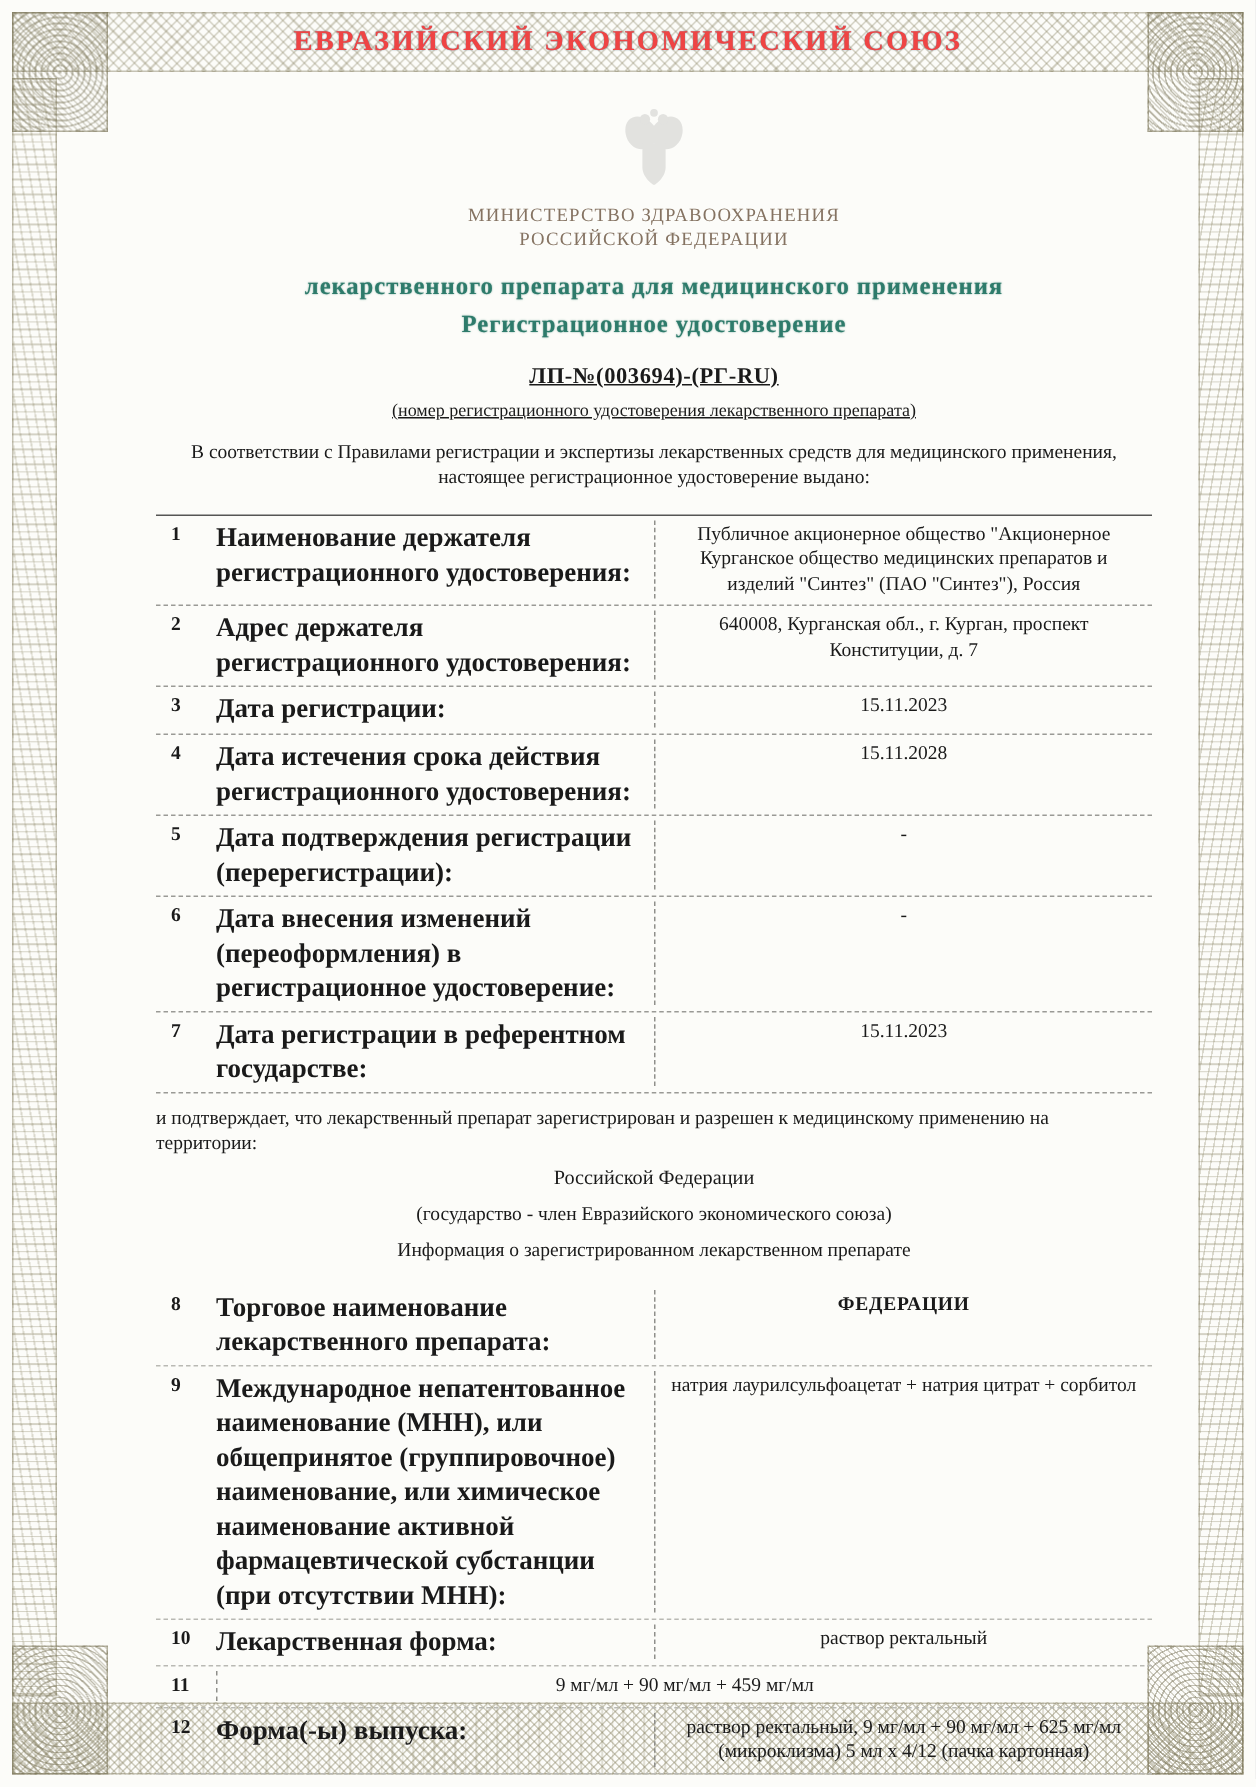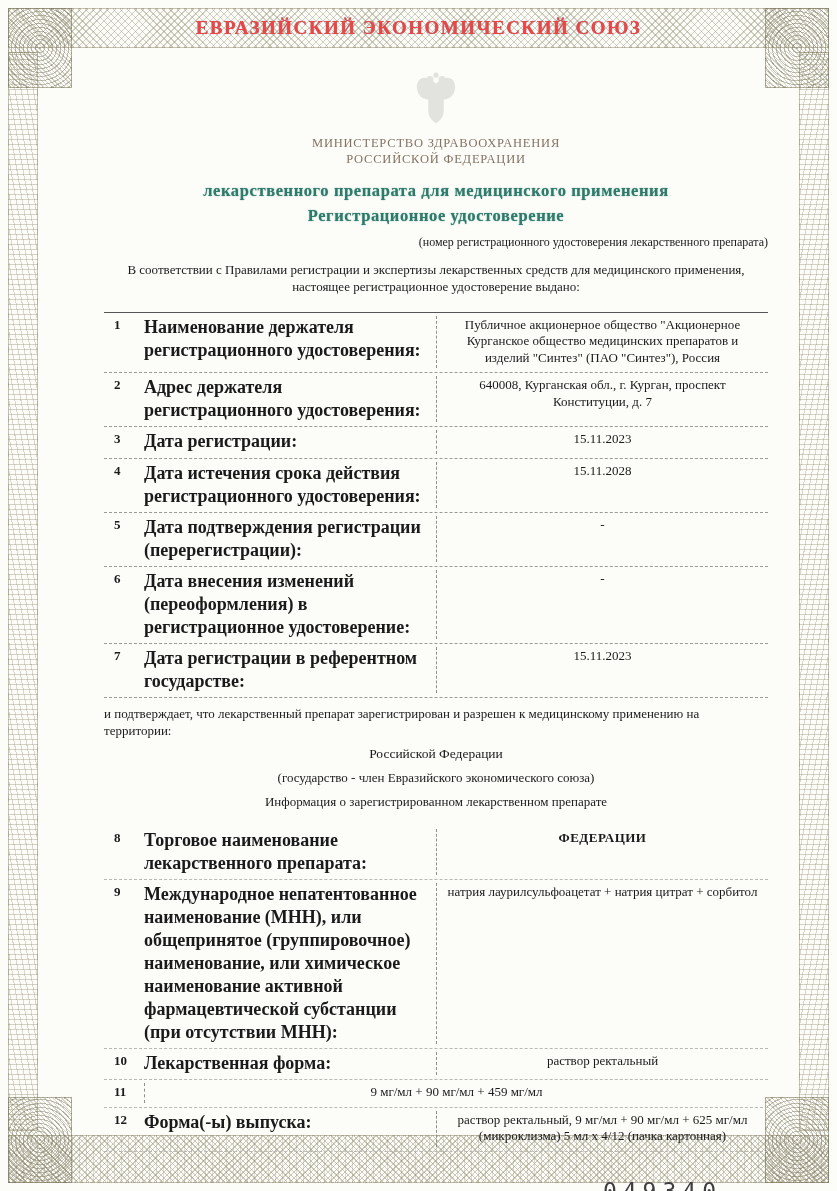--- a/index.html
+++ b/index.html
@@ -103,22 +103,23 @@
   .reg-number {
     margin-top: 14px;
     text-align: center;
     font-weight: bold;
     font-size: 15px;
     text-decoration: underline;
     letter-spacing: .4px;
   }
   .reg-caption {
     margin-top: 6px;
-    text-align: right;
+    text-align: center;
     font-size: 12px;
+    text-decoration: underline;
   }
 
   .intro {
     margin-top: 12px;
     text-align: center;
     font-size: 13px;
     line-height: 1.3;
     padding: 0 6px;
   }
 
@@ -220,20 +221,21 @@
     <div class="ministry">
       <div>МИНИСТЕРСТВО ЗДРАВООХРАНЕНИЯ</div>
       <div>РОССИЙСКОЙ ФЕДЕРАЦИИ</div>
     </div>
 
     <div class="doc-title">
       <div>лекарственного препарата для медицинского применения</div>
       <div>Регистрационное удостоверение</div>
     </div>
 
+    <div class="reg-number">ЛП-№(003694)-(РГ-RU)</div>
     <div class="reg-caption">(номер регистрационного удостоверения лекарственного препарата)</div>
 
     <div class="intro">В соответствии с Правилами регистрации и экспертизы лекарственных средств для медицинского применения, настоящее регистрационное удостоверение выдано:</div>
 
     <div class="cert-table first">
       <div class="trow">
         <div class="tnum">1</div>
         <div class="tlabel">Наименование держателя регистрационного удостоверения:</div>
         <div class="tvalue">Публичное акционерное общество "Акционерное Курганское общество медицинских препаратов и изделий "Синтез" (ПАО "Синтез"), Россия</div>
       </div>

